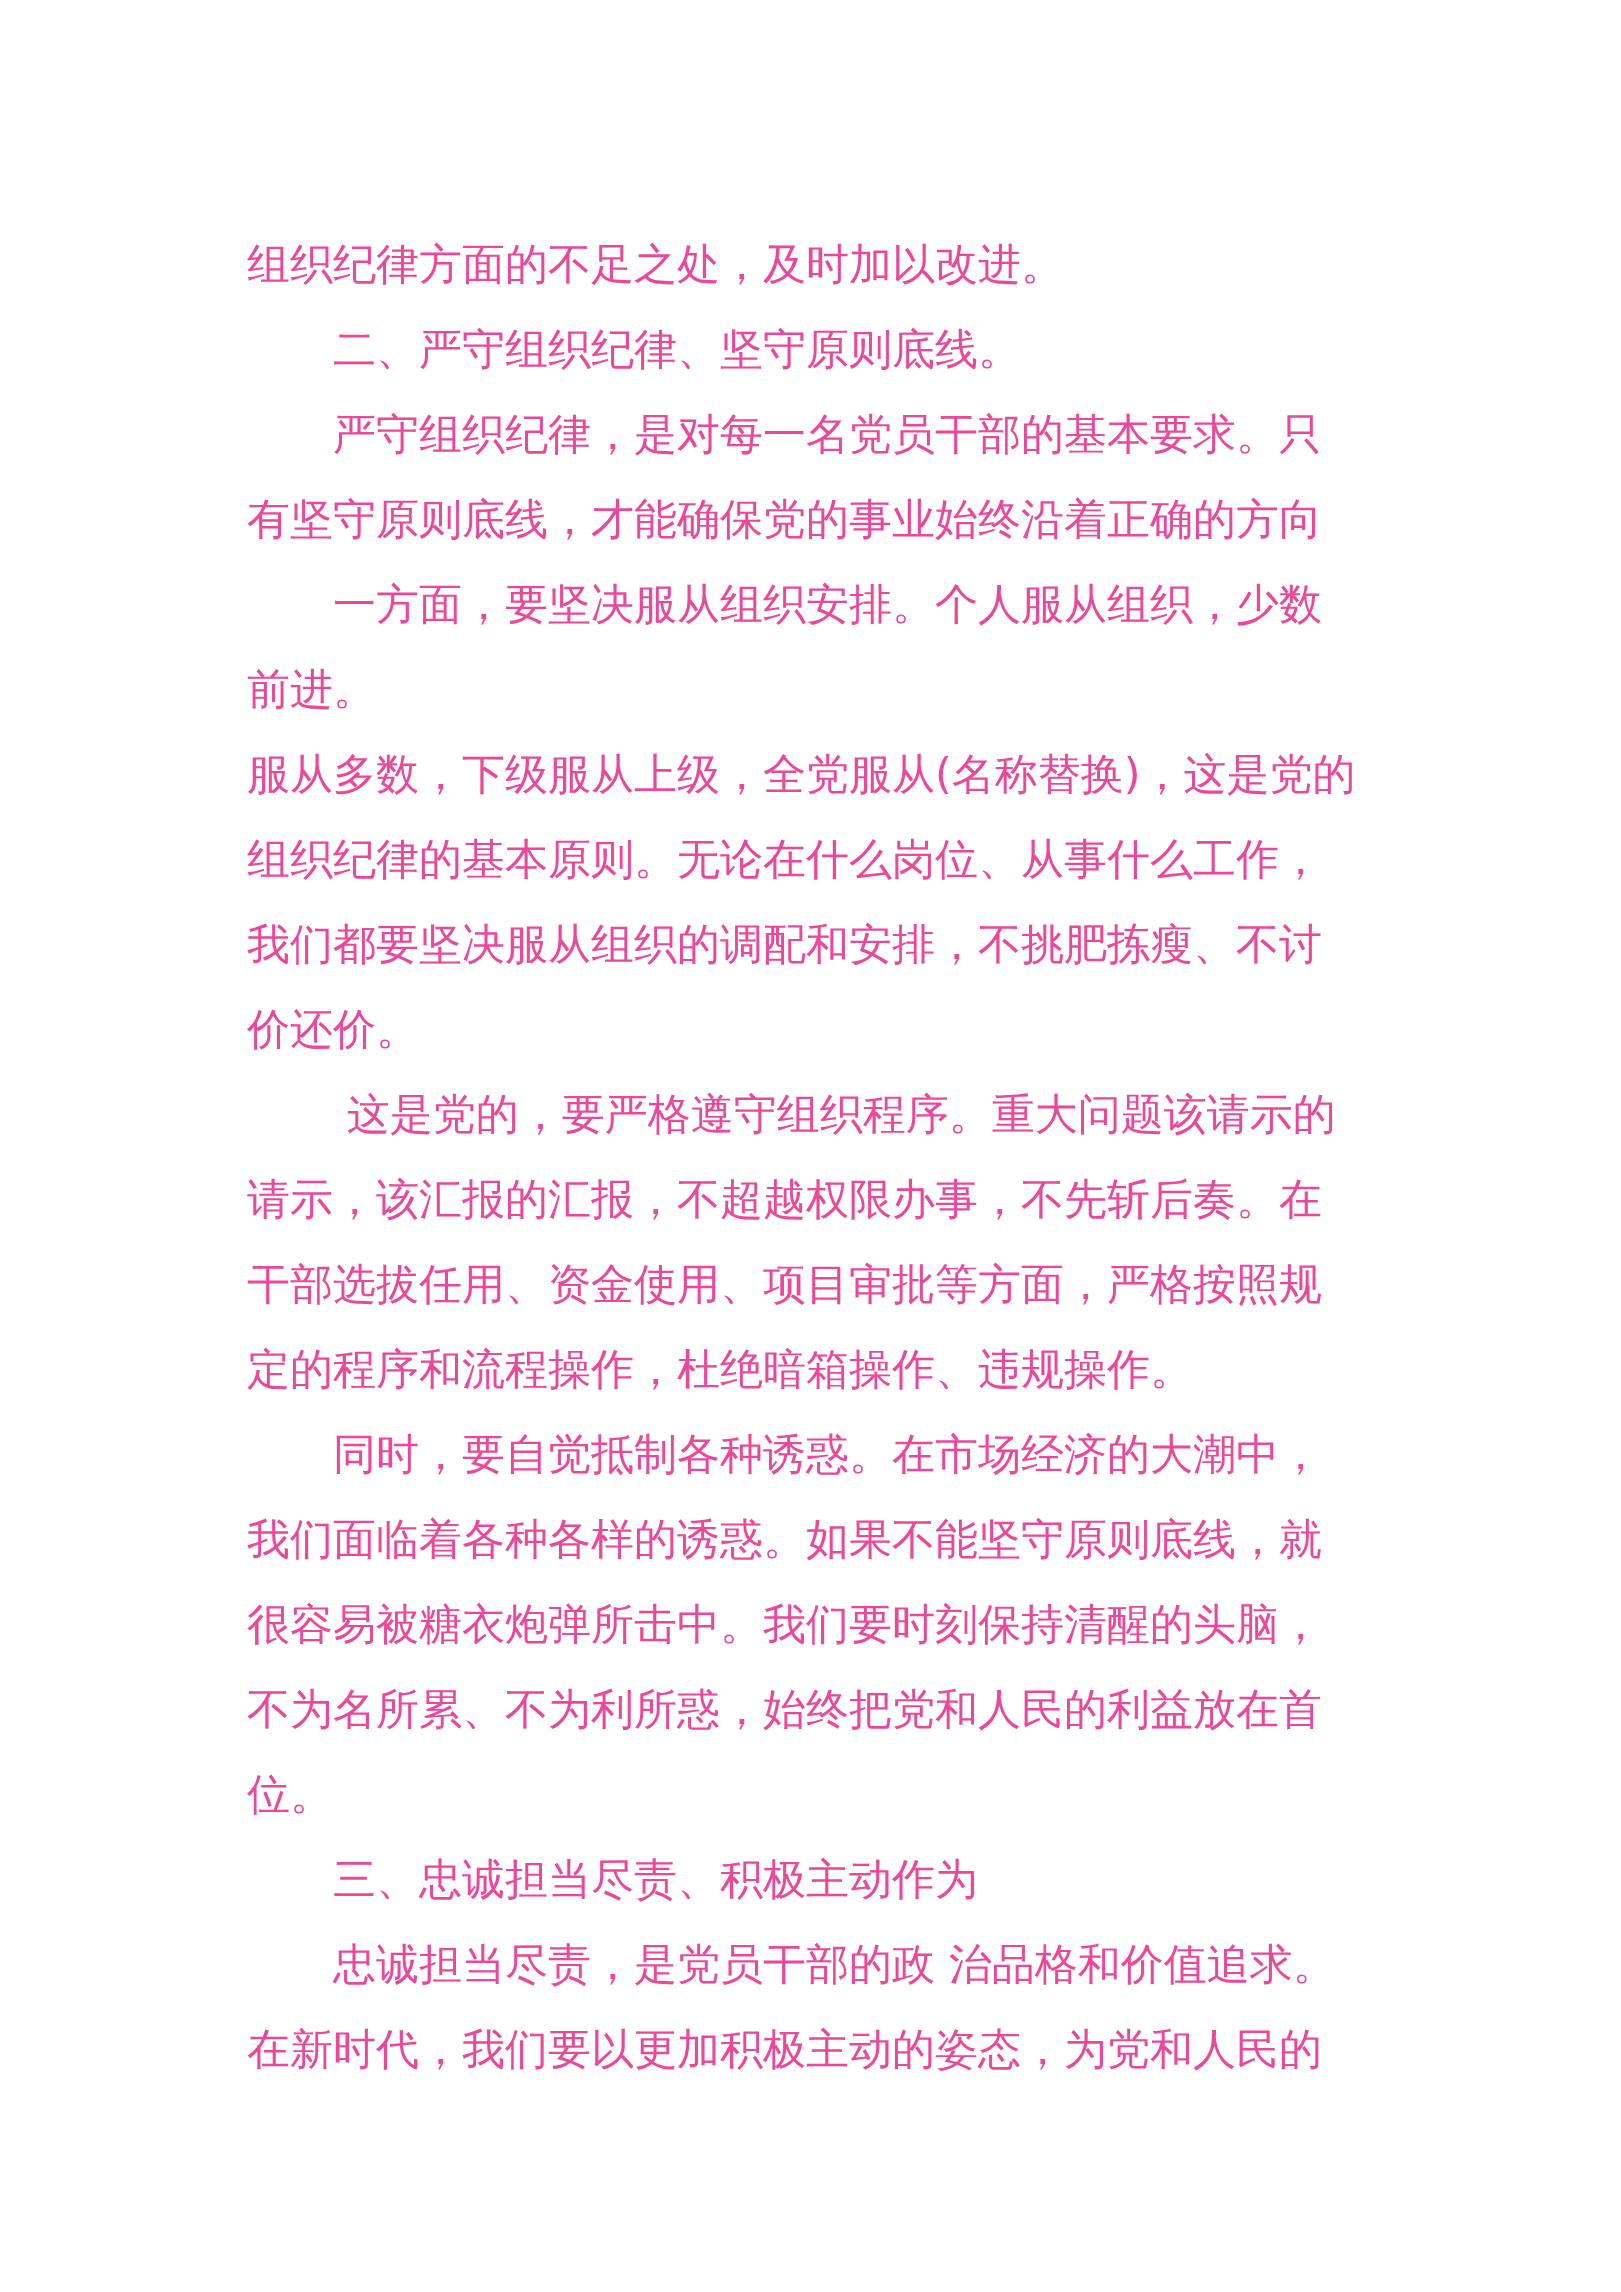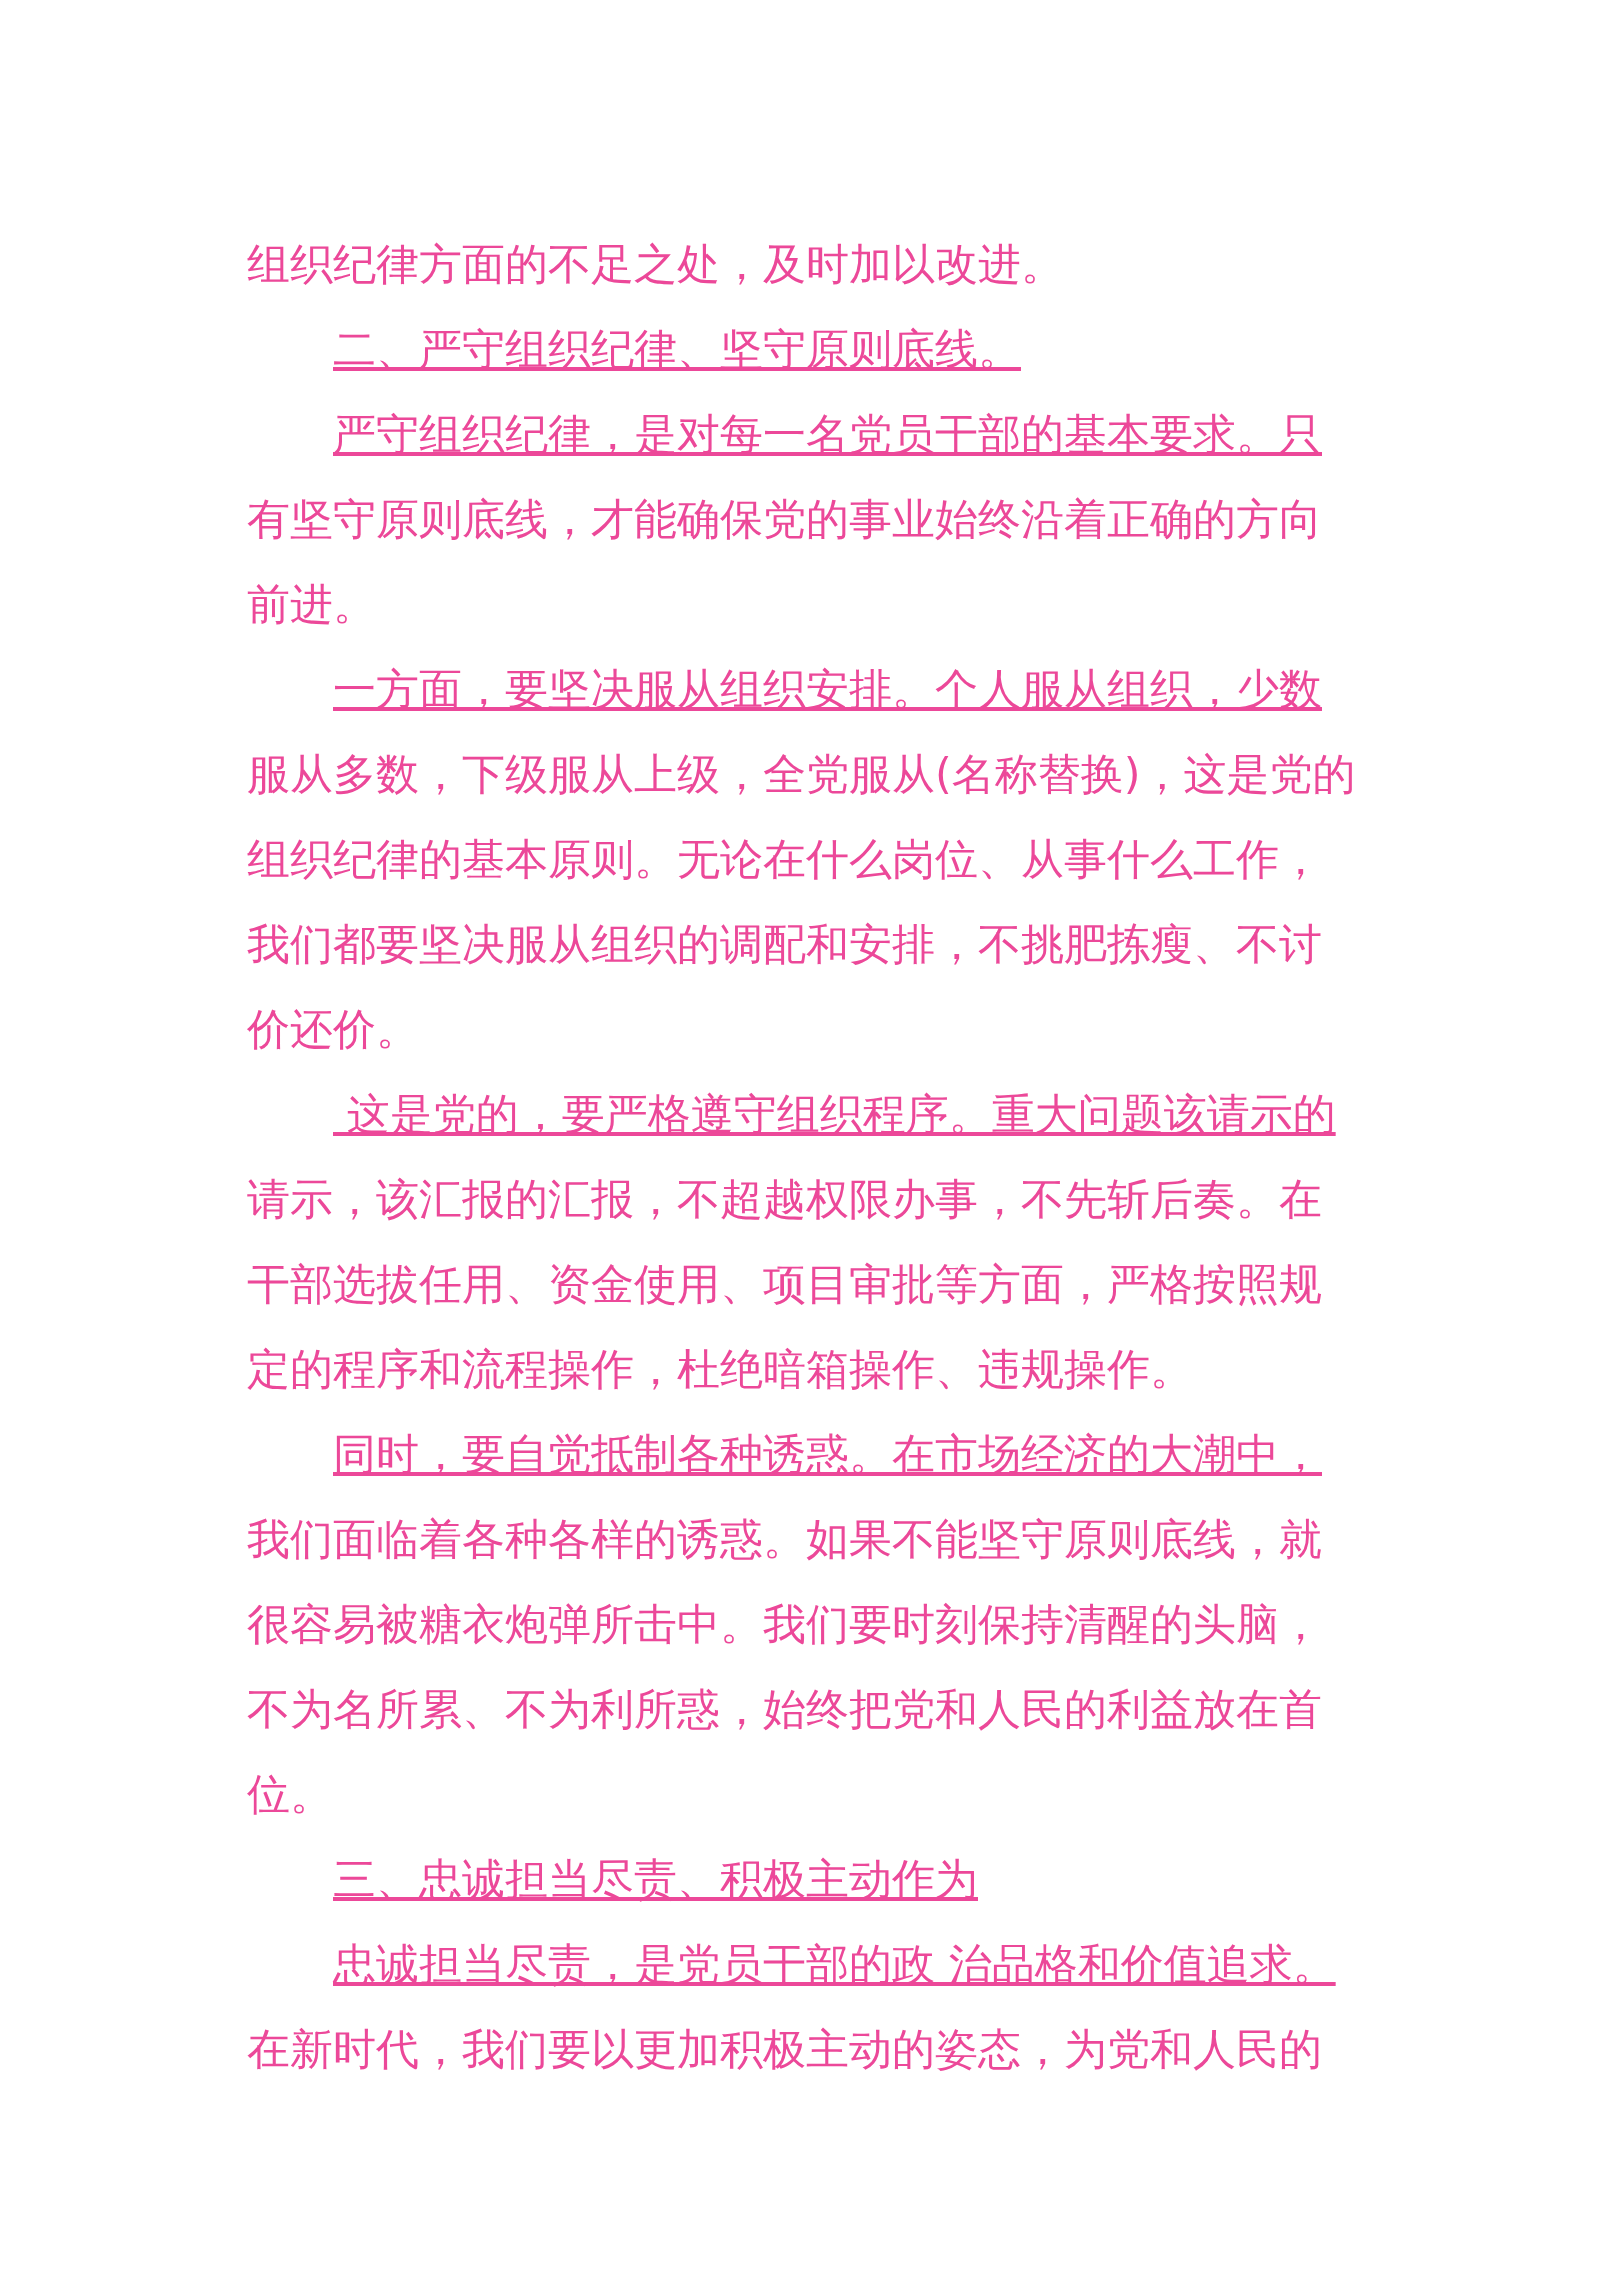--- a/index.html
+++ b/index.html
@@ -22,32 +22,32 @@
       font-family: "DejaVu Sans", "Liberation Sans", sans-serif;
       font-size: 43px;
       line-height: 85px;
     }
     .line {
       display: block;
       white-space: pre;
       height: 85px;
       overflow: visible;
     }
-    .indent { padding-left: 86px; text-decoration: underline; }
+    .indent { padding-left: 86px; }
   </style>
 </head>
 <body>
 
 <div class="page">
   <span class="line">组织纪律方面的不足之处，及时加以改进。</span>
   <span class="line indent">二、严守组织纪律、坚守原则底线。</span>
   <span class="line indent">严守组织纪律，是对每一名党员干部的基本要求。只</span>
   <span class="line">有坚守原则底线，才能确保党的事业始终沿着正确的方向</span>
+  <span class="line indent">一方面，要坚决服从组织安排。个人服从组织，少数</span>
   <span class="line">前进。</span>
-  <span class="line indent">一方面，要坚决服从组织安排。个人服从组织，少数</span>
   <span class="line">服从多数，下级服从上级，全党服从(名称替换)，这是党的</span>
   <span class="line">组织纪律的基本原则。无论在什么岗位、从事什么工作，</span>
   <span class="line">我们都要坚决服从组织的调配和安排，不挑肥拣瘦、不讨</span>
   <span class="line">价还价。</span>
   <span class="line indent"> 这是党的，要严格遵守组织程序。重大问题该请示的</span>
   <span class="line">请示，该汇报的汇报，不超越权限办事，不先斩后奏。在</span>
   <span class="line">干部选拔任用、资金使用、项目审批等方面，严格按照规</span>
   <span class="line">定的程序和流程操作，杜绝暗箱操作、违规操作。</span>
   <span class="line indent">同时，要自觉抵制各种诱惑。在市场经济的大潮中，</span>
   <span class="line">我们面临着各种各样的诱惑。如果不能坚守原则底线，就</span>

